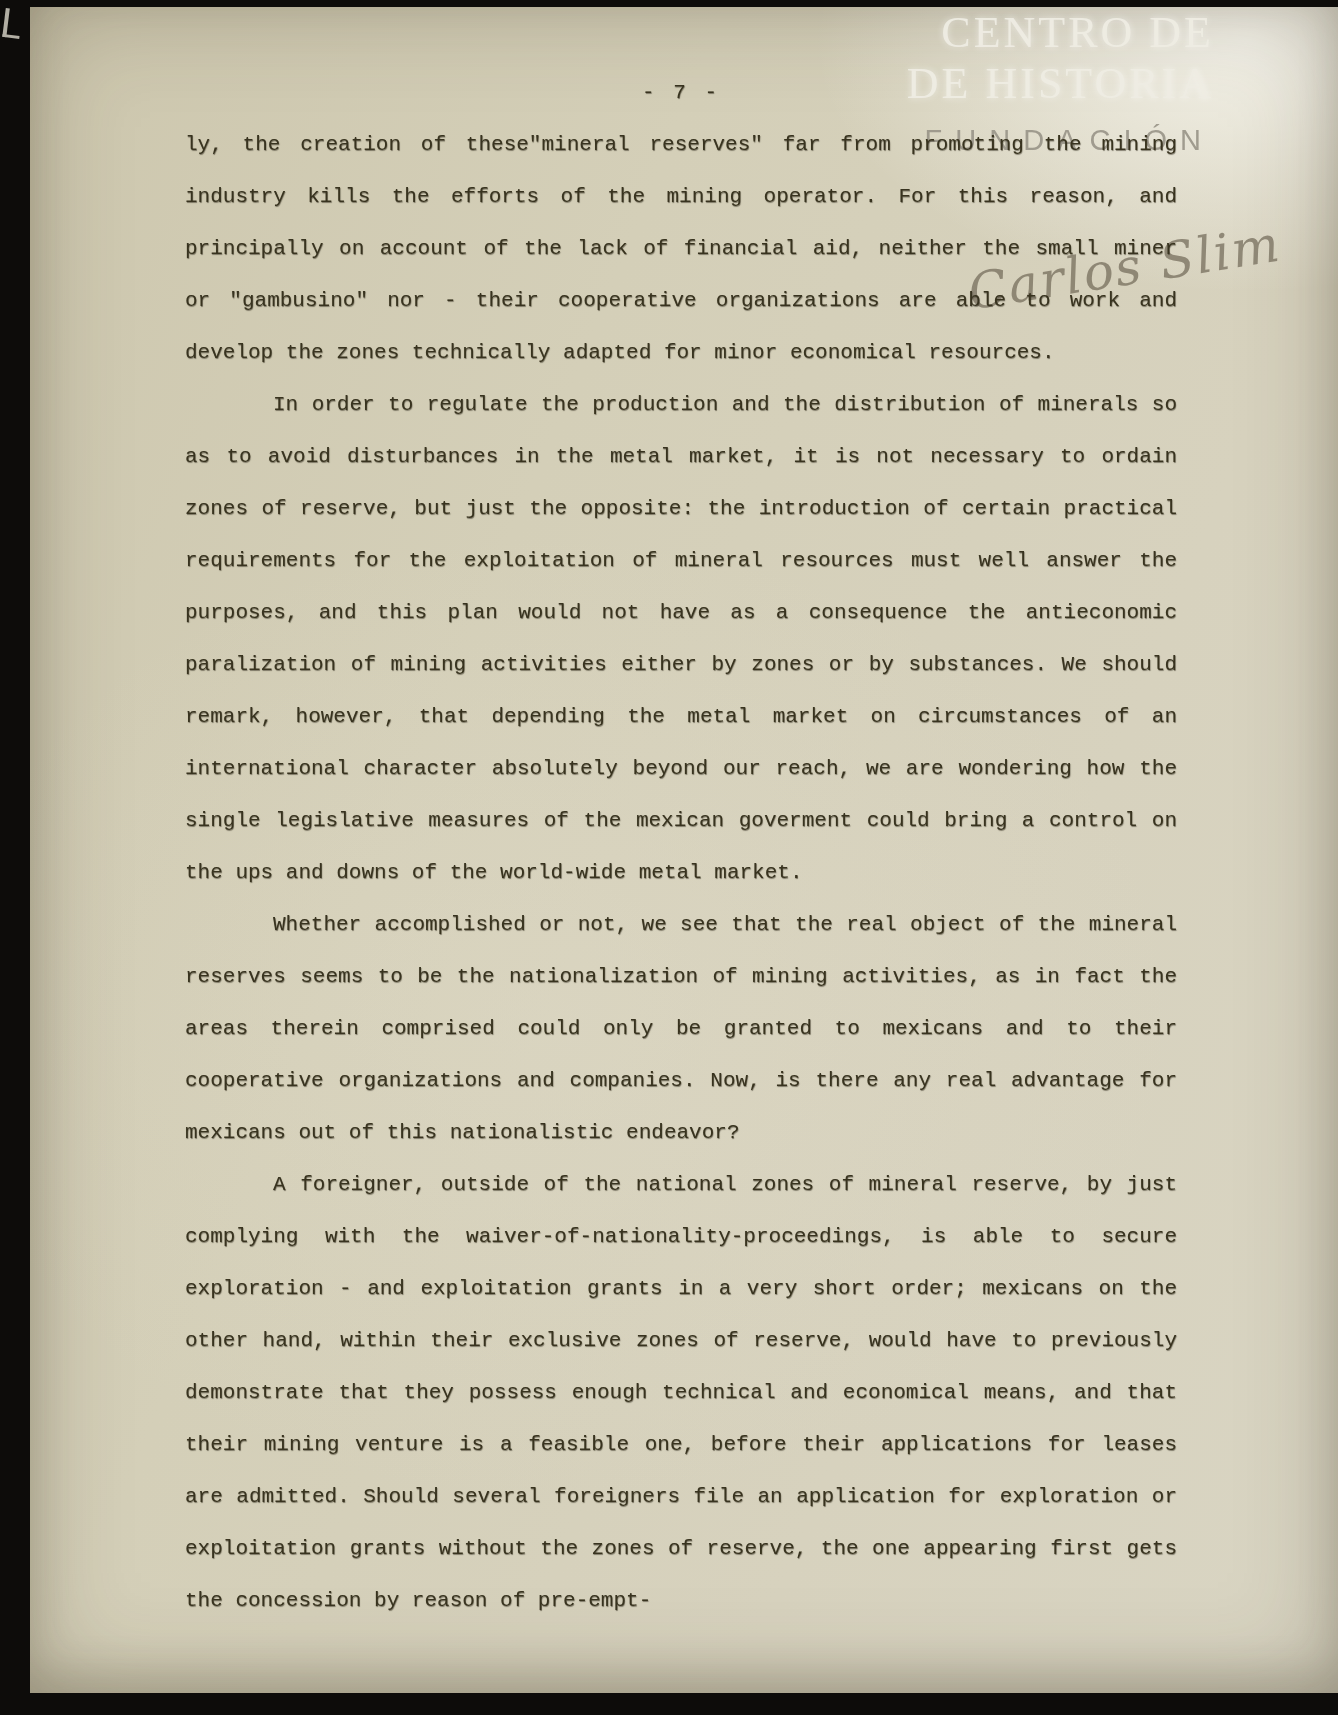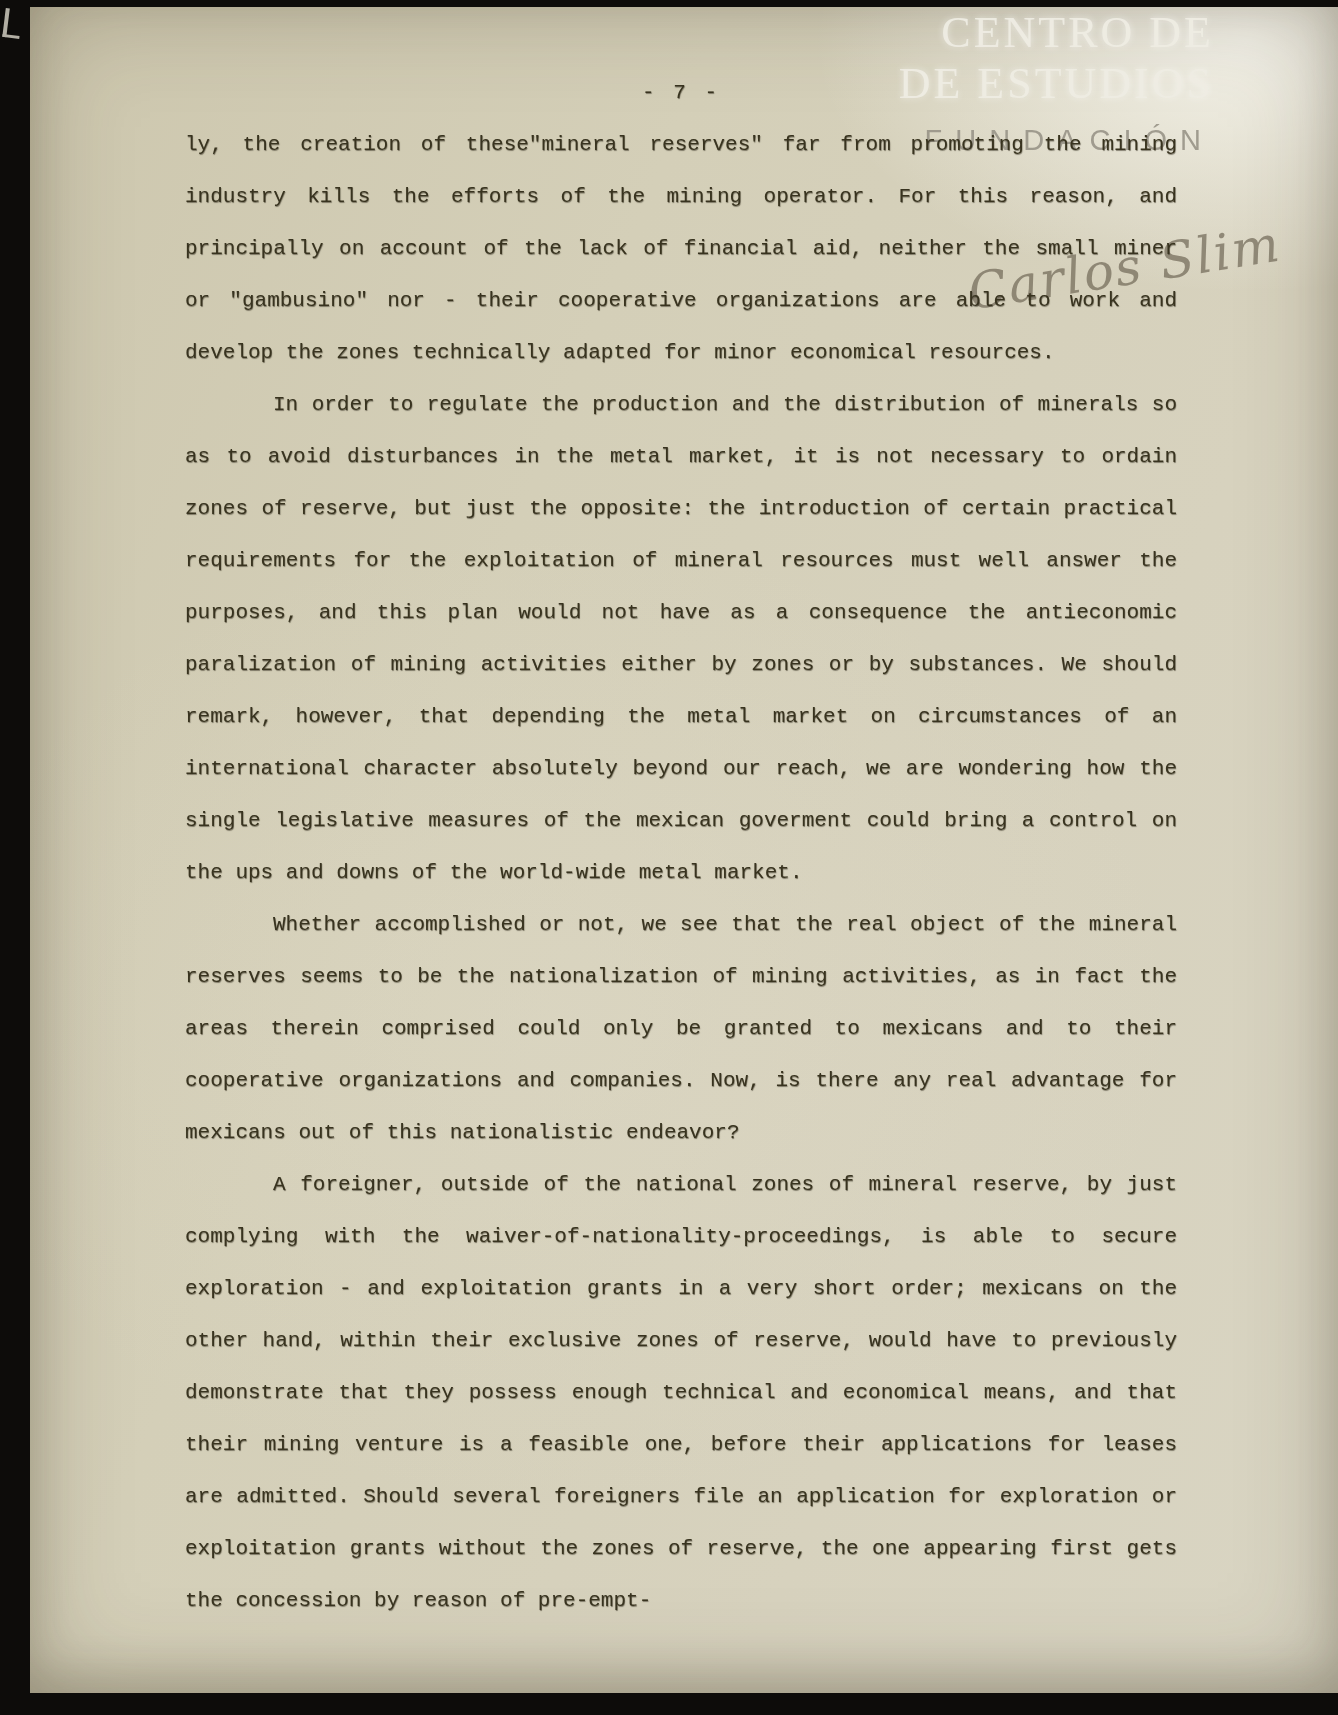--- a/index.html
+++ b/index.html
@@ -109,21 +109,21 @@
 <body>
 
 <div class="scan">
 
   <div class="corner-mark"></div>
 
   <div class="paper">
 
     <div class="watermark">
       <div class="wline wline-0">CENTRO DE</div>
-      <div class="wline wline-2">DE ESTUDIOS</div>
+      <div class="wline wline-2">DE HISTORIA</div>
       <div class="foundation">FUNDACIÓN</div>
     </div>
 
     <div class="signature">Carlos Slim</div>
 
     <div class="content">
       <p class="page-number">- 7 -</p>
       <p>ly, the creation of these"mineral reserves" far from promoting the mining industry kills the efforts of the mining operator. For this reason, and principally on account of the lack of financial aid, neither the small miner or "gambusino" nor - their cooperative organizations are able to work and develop the zones technically adapted for minor economical resources.</p>
       <p class="indent">In order to regulate the production and the distribution of minerals so as to avoid disturbances in the metal market, it is not necessary to ordain zones of reserve, but just the opposite: the introduction of certain practical requirements for the exploitation of mineral resources must well answer the purposes, and this plan would not have as a consequence the antieconomic paralization of mining activities either by zones or by substances. We should remark, however, that depending the metal market on circumstances of an international character absolutely beyond our reach, we are wondering how the single legislative measures of the mexican goverment could bring a control on the ups and downs of the world-wide metal market.</p>
       <p class="indent">Whether accomplished or not, we see that the real object of the mineral reserves seems to be the nationalization of mining activities, as in fact the areas therein comprised could only be granted to mexicans and to their cooperative organizations and companies. Now, is there any real advantage for mexicans out of this nationalistic endeavor?</p>

